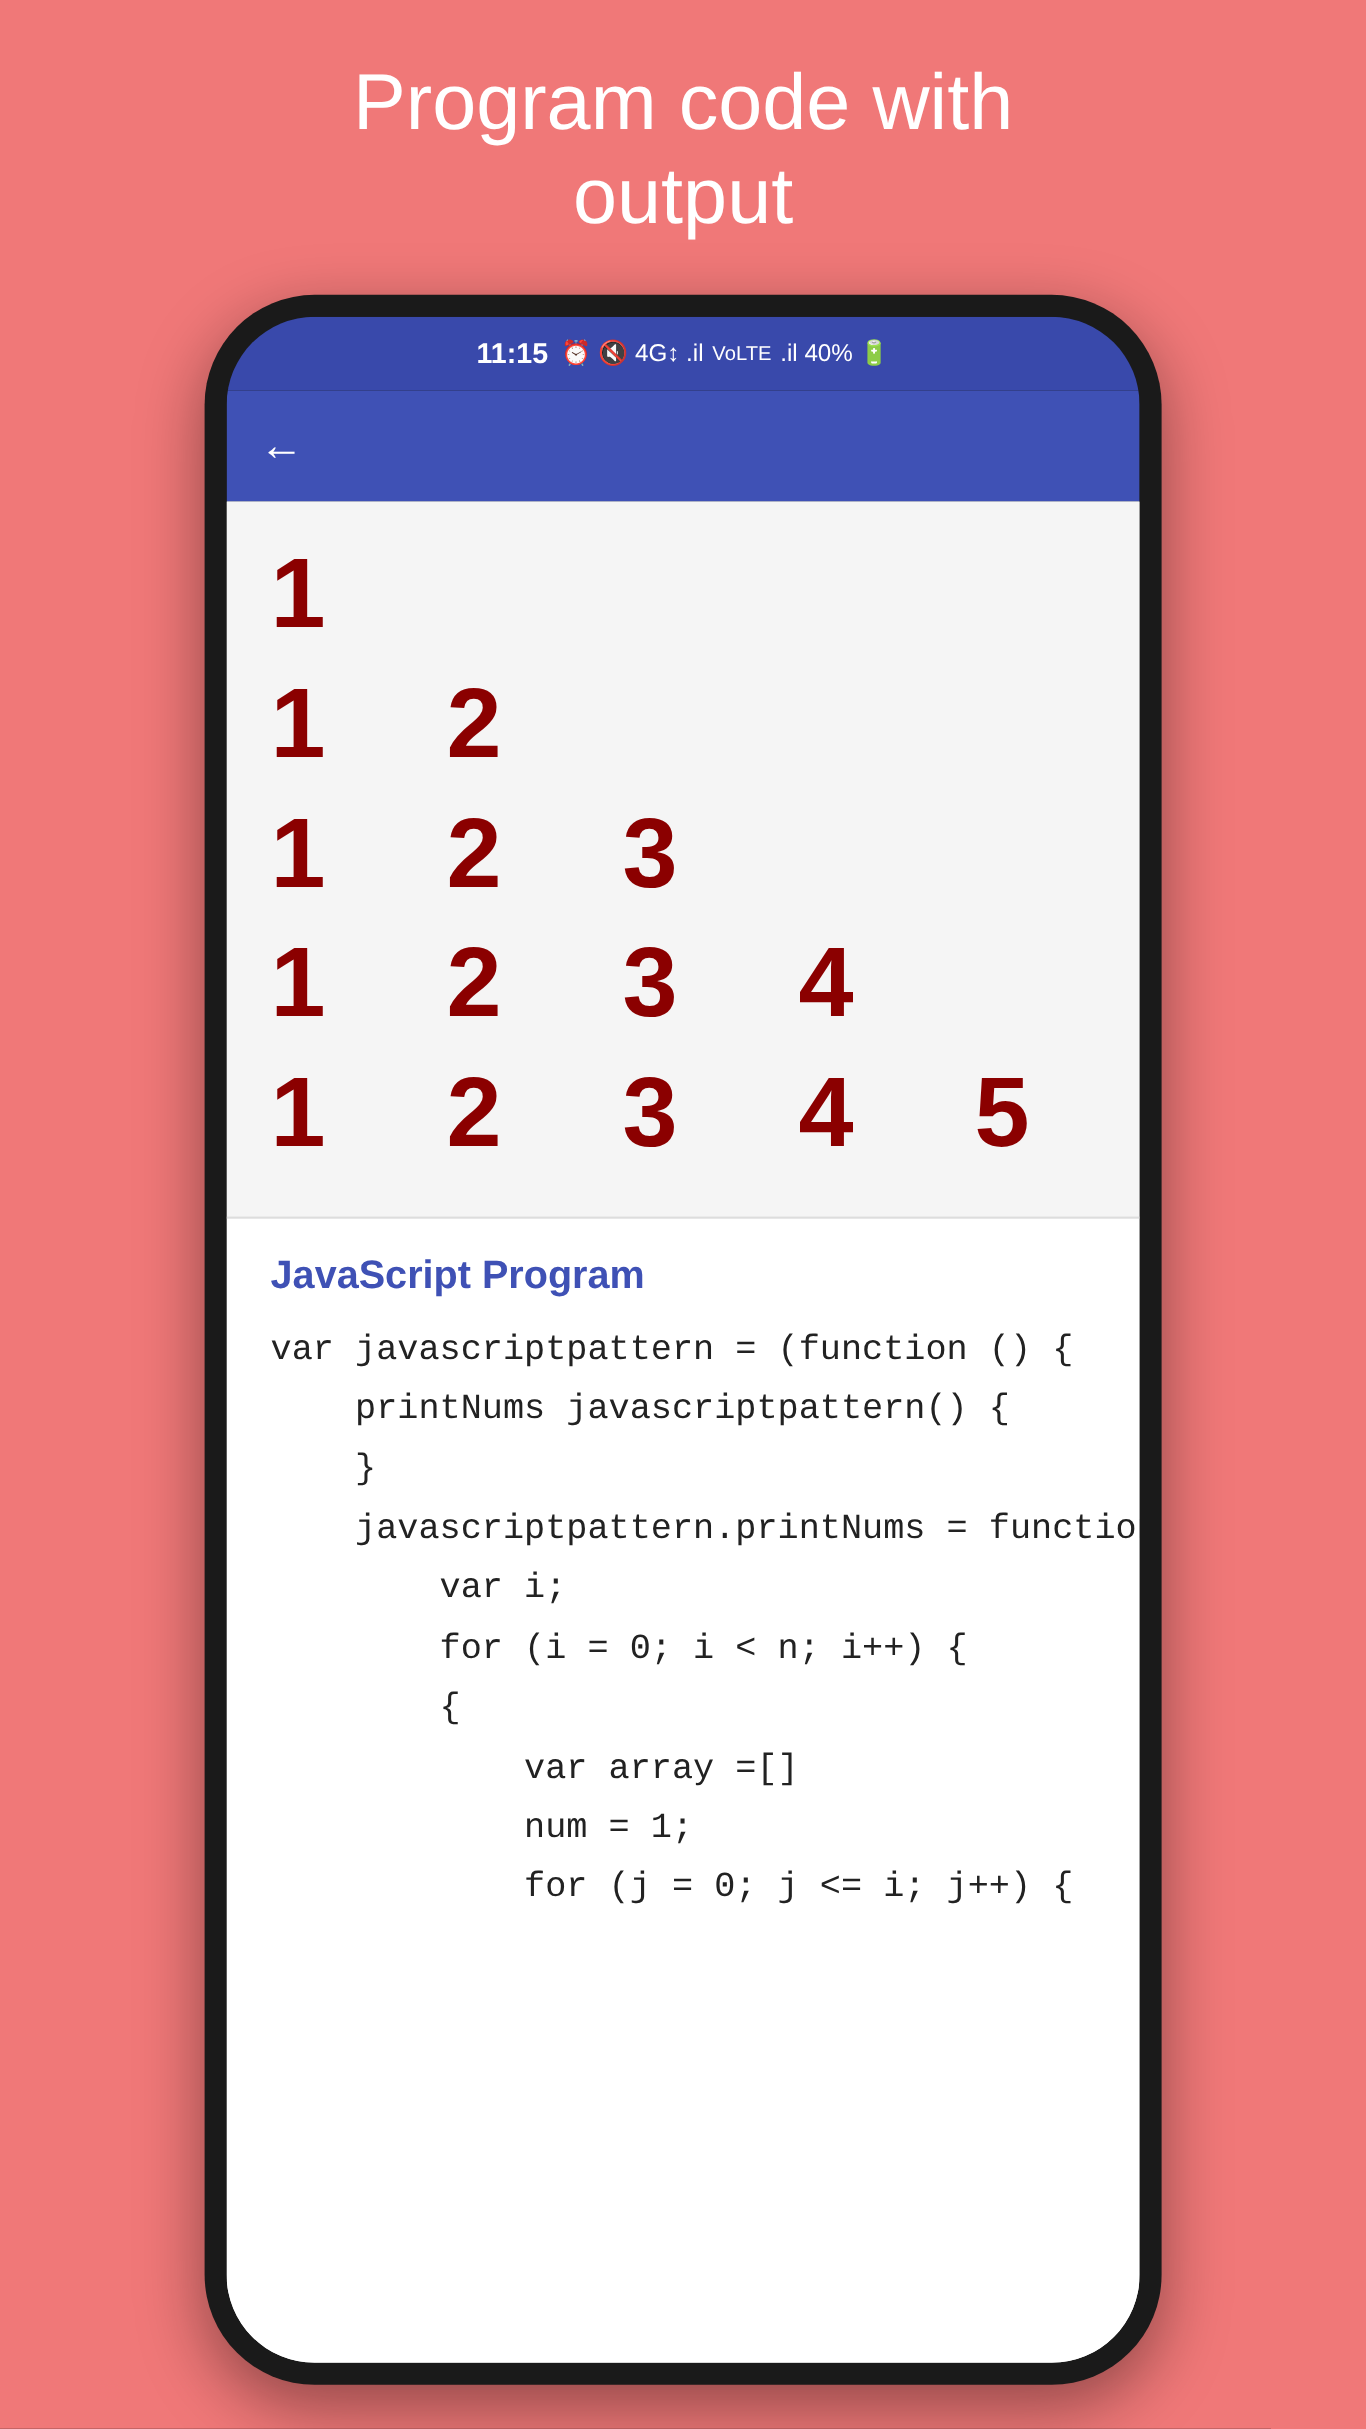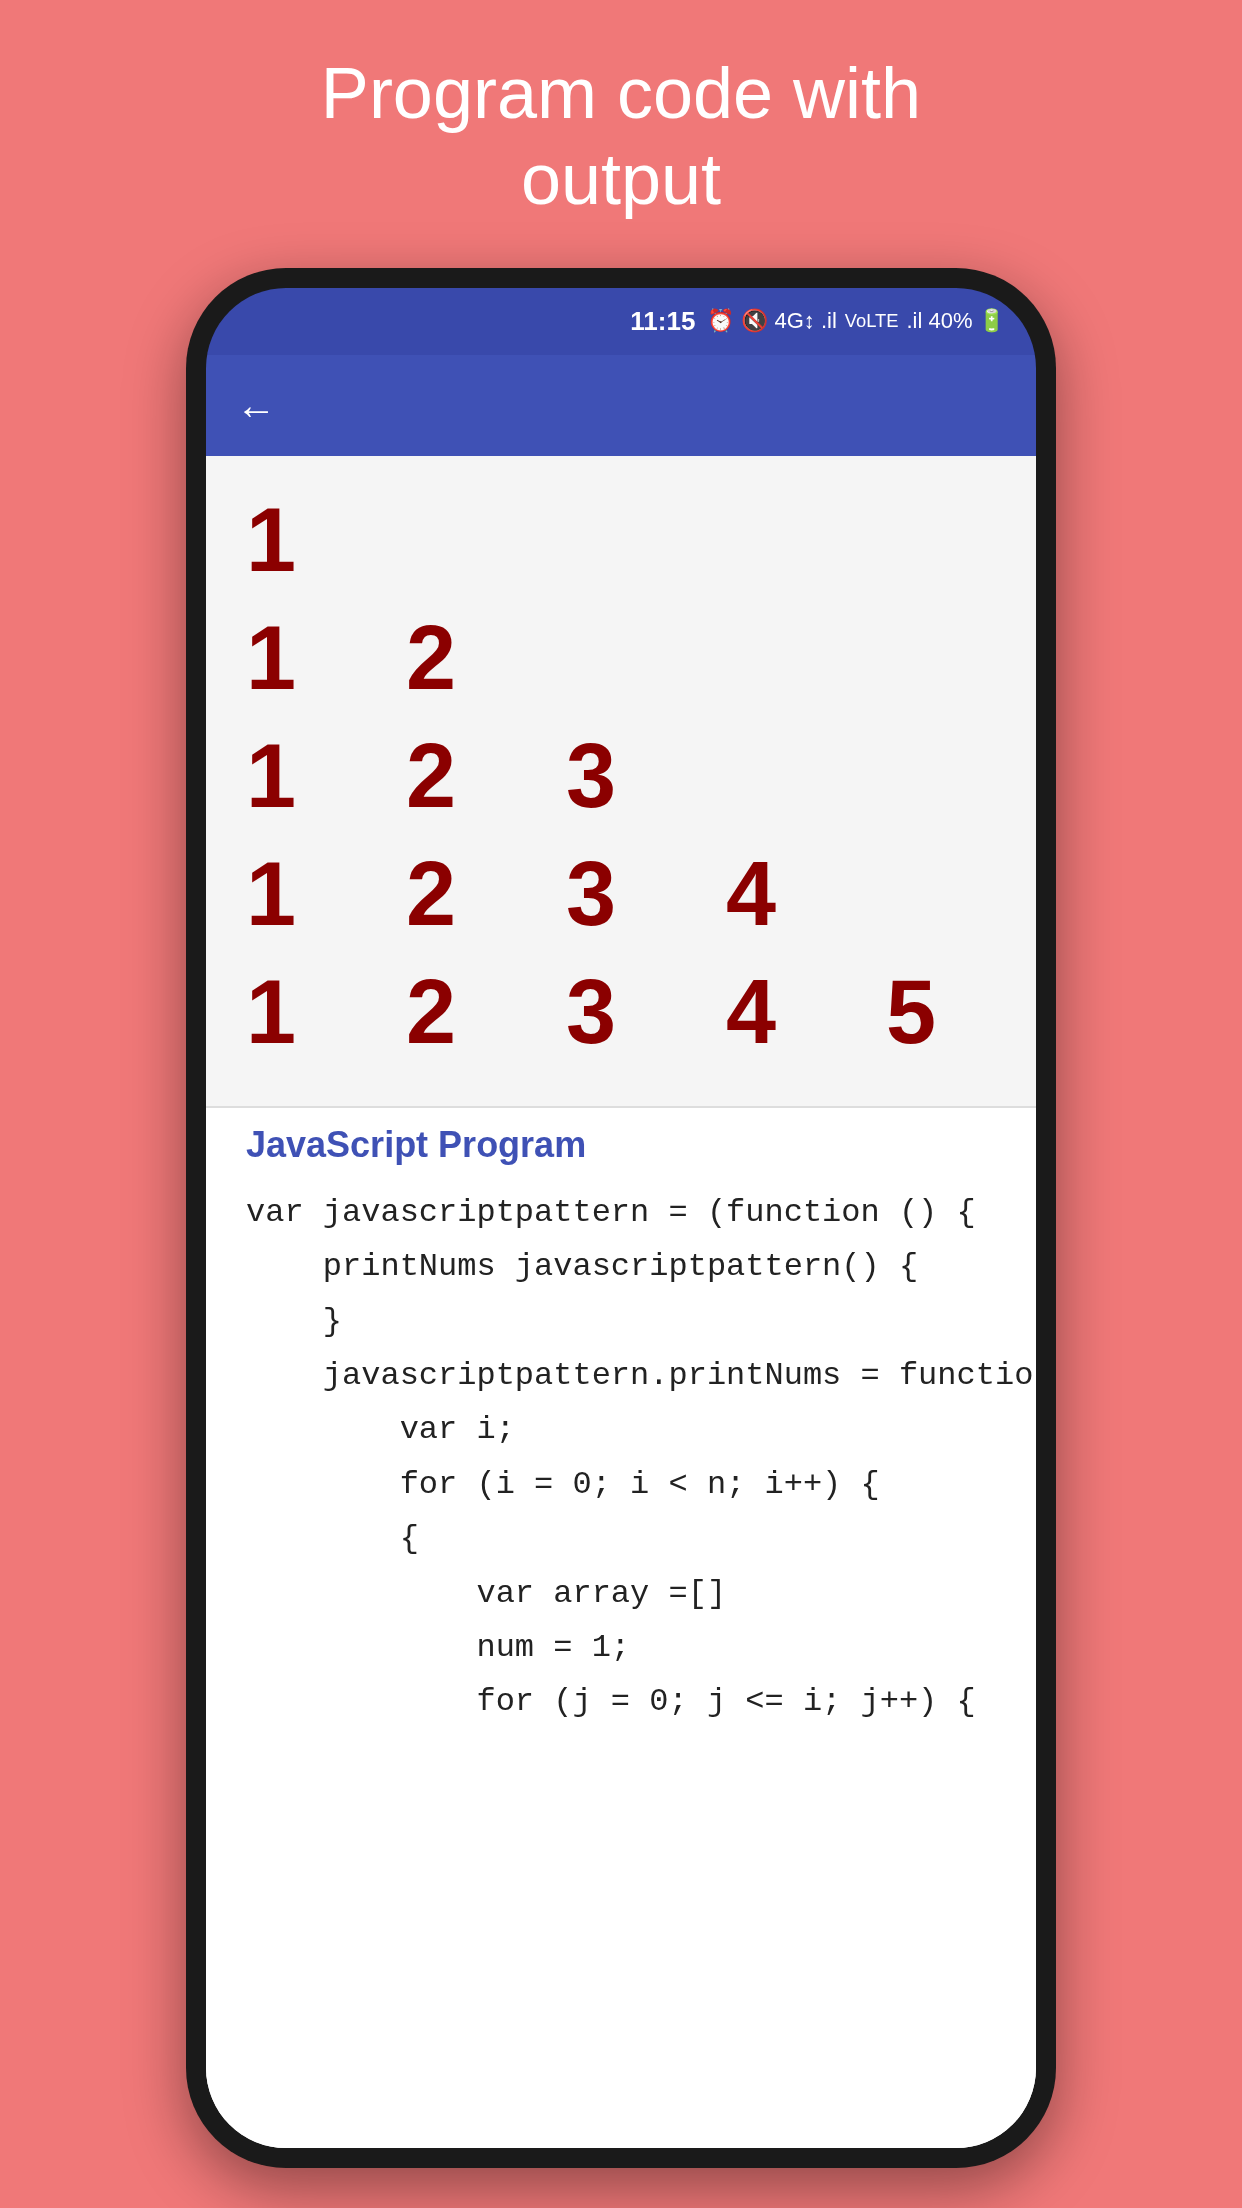--- a/index.html
+++ b/index.html
@@ -50,21 +50,21 @@
       display: flex;
       flex-direction: column;
     }
 
     .status-bar {
       background-color: #3949ab;
       color: white;
       font-size: 26px;
       padding: 18px 30px;
       display: flex;
-      justify-content: flex-end;
+      justify-content: center;
       align-items: center;
       flex-shrink: 0;
     }
 
     .status-bar-left {
       font-weight: bold;
     }
 
     .status-bar-right {
       font-size: 22px;
@@ -119,21 +119,21 @@
     .pattern-num {
       font-size: 90px;
       font-weight: bold;
       color: #8b0000;
       line-height: 1.2;
       min-width: 80px;
     }
 
     .code-section {
       background-color: #ffffff;
-      padding: 16px 40px;
+      padding: 30px 40px;
       flex: 1;
     }
 
     .code-title {
       color: #3f51b5;
       font-size: 36px;
       font-weight: bold;
       margin-bottom: 20px;
     }
 

